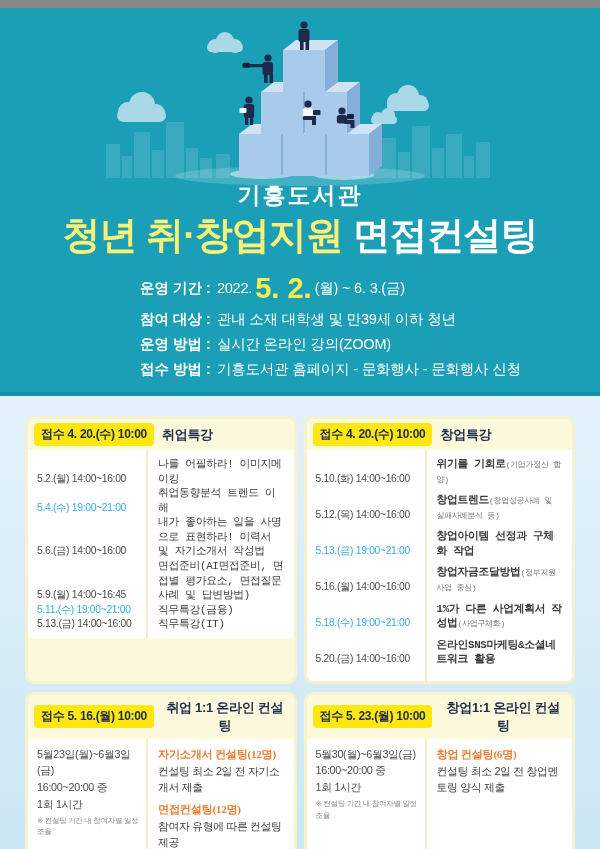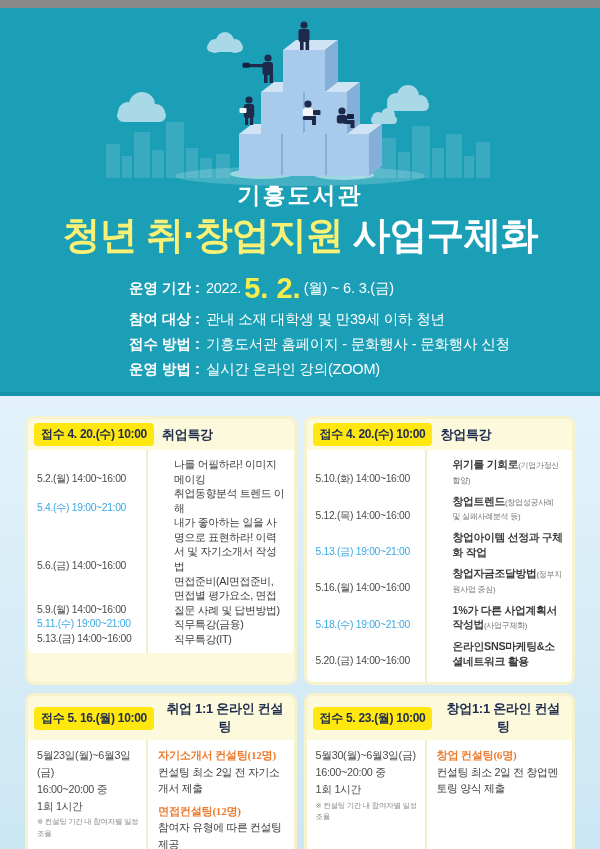--- a/index.html
+++ b/index.html
@@ -9,21 +9,21 @@
   
   .hero { position:absolute; top:0; left:0; width:600px; height:388px;
           background:#1B9FB6; border-bottom:4px solid #1592A9; }
   .hero-illustration { position:absolute; top:8px; left:0; }
   .hero-library { position:absolute; top:172px; width:100%; text-align:center;
                   color:#FFFFFF; font-size:23px; font-weight:bold; letter-spacing:2px; }
   .hero-title { position:absolute; top:202px; width:100%; text-align:center;
                 font-size:38px; font-weight:bold; letter-spacing:-1px; white-space:nowrap; }
   .hero-title .hl { color:#F8F175; }
   .hero-title .rest { color:#FFFFFF; }
-  .hero-info { position:absolute; top:266px; left:129px; color:#FFFFFF; }
+  .hero-info { position:absolute; top:266px; left:140px; color:#FFFFFF; }
   .info-row { display:flex; align-items:center; margin-bottom:7px; font-size:14.5px; line-height:1.25; }
   .info-row .lbl { font-weight:bold; margin-right:6px; white-space:nowrap; }
   .info-row .big-date { color:#F9ED4E; font-size:29px; font-weight:bold; margin:0 3px; line-height:1; }
   .info-row .val { letter-spacing:-0.2px; }
 
   
   .body-content { position:absolute; top:388px; left:0; width:600px; height:461px;
                   background:linear-gradient(#E3F2FA,#CBE7F4); padding:20px 25px 0; }
   .panel-grid { display:grid; grid-template-columns:1fr 1fr; gap:8px 7px; }
   .panel { background:#FCF9DC; border:3px solid #F7F2CE; border-radius:9px; overflow:hidden; }
@@ -32,21 +32,21 @@
            padding:3px 7px; border-radius:4px; white-space:nowrap; letter-spacing:-0.3px; }
   .panel-title { color:#1E2C4E; font-weight:bold; font-size:13px; letter-spacing:-0.3px;text-align:center; }
   .panel-body { position:relative; background:#FFFFFF; border-radius:0 0 6px 6px;
                 padding:7px 9px; min-height:120px; }
   .panel-body::before { content:''; position:absolute; left:118px; top:0; bottom:0; width:2px; background:#F3EDC9; }
   .rows { display:flex; flex-direction:column; }
   .lrow { display:flex; align-items:flex-end; }
   .rows.spread .lrow { margin-bottom:7px; }
   .ldate { width:109px; flex-shrink:0; font-size:10.3px; color:#4A4A4A; line-height:1.42; letter-spacing:-0.3px; }
   .ldate.hl { color:#3AA8E3; }
-  .lcontent { flex:1; padding-left:28px; font-size:10.8px; color:#3C3C3C; line-height:1.35; letter-spacing:-0.3px; }
+  .lcontent { flex:1; padding-left:12px; font-size:10.8px; color:#3C3C3C; line-height:1.35; letter-spacing:-0.3px;font-family:Liberation Mono, monospace; }
   .rows.bold-topics .lcontent .main { font-weight:bold; }
   .lcontent .note { font-size:8px; color:#777; font-weight:normal; }
 
   
   .consult-body { display:flex; }
   .consult-schedule { width:109px; flex-shrink:0; font-size:10.8px; color:#4A4A4A; line-height:1.55; letter-spacing:-0.3px; }
   .consult-schedule .snote { font-size:7.5px; color:#8a8a8a; margin-top:2px; }
   .consult-groups { flex:1; padding-left:12px; }
   .gheading { color:#ED7D31; font-weight:bold; font-size:11.2px; letter-spacing:-0.3px; line-height:1.5; margin-top:6px;font-family:Liberation Serif, serif; }
   .gheading:first-child { margin-top:0; }
@@ -166,41 +166,41 @@
         <circle cx="342" cy="95" r="3.6"></circle>
           <rect x="336.8" y="99" width="10.4" height="8.5" rx="2.5"></rect>
         <rect x="344" y="104" width="10" height="4" rx="1.5"></rect>
           <rect x="350.5" y="104" width="4" height="8"></rect>
         <rect x="347" y="98" width="7" height="5" rx="1" fill="#16203C"></rect>
       </g>
     </svg>
 
     <div class="hero-library">기흥도서관</div>
     <div class="hero-title">
-      <span class="hl">청년 취·창업지원</span><span class="rest"> 사업구체화</span>
+      <span class="hl">청년 취·창업지원</span><span class="rest"> 면접컨설팅</span>
     </div>
 
     <div class="hero-info">
       <div class="info-row">
         <span class="lbl">운영 기간 :</span>
         <span class="val">2022.</span>
         <span class="big-date">5. 2.</span>
         <span class="val">(월) ~ 6. 3.(금)</span>
       </div>
       <div class="info-row">
         <span class="lbl">참여 대상 :</span>
         <span class="val">관내 소재 대학생 및 만39세 이하 청년</span>
       </div>
       <div class="info-row">
+        <span class="lbl">운영 방법 :</span>
+        <span class="val">실시간 온라인 강의(ZOOM)</span>
+      </div>
+      <div class="info-row">
         <span class="lbl">접수 방법 :</span>
         <span class="val">기흥도서관 홈페이지 - 문화행사 - 문화행사 신청</span>
-      </div>
-      <div class="info-row">
-        <span class="lbl">운영 방법 :</span>
-        <span class="val">실시간 온라인 강의(ZOOM)</span>
       </div>
     </div>
   </div>
 
   <div class="body-content">
     <div class="panel-grid">
 
       <div class="panel">
         <div class="panel-header">
           <span class="badge">접수 4. 20.(수) 10:00</span>
@@ -214,21 +214,21 @@
               </div>
               <div class="lrow">
                 <span class="ldate hl">5.4.(수) 19:00~21:00</span>
                 <span class="lcontent"><span class="main">취업동향분석 트렌드 이해</span></span>
               </div>
               <div class="lrow">
                 <span class="ldate">5.6.(금) 14:00~16:00</span>
                 <span class="lcontent"><span class="main">내가 좋아하는 일을 사명으로 표현하라! 이력서 및 자기소개서 작성법</span></span>
               </div>
               <div class="lrow">
-                <span class="ldate">5.9.(월) 14:00~16:00</span>
+                <span class="ldate">5.9.(월) 14:00~16:45</span>
                 <span class="lcontent"><span class="main">면접준비(AI면접준비, 면접별 평가요소, 면접질문 사례 및 답변방법)</span></span>
               </div>
               <div class="lrow">
                 <span class="ldate hl">5.11.(수) 19:00~21:00</span>
                 <span class="lcontent"><span class="main">직무특강(금융)</span></span>
               </div>
               <div class="lrow">
                 <span class="ldate">5.13.(금) 14:00~16:00</span>
                 <span class="lcontent"><span class="main">직무특강(IT)</span></span>
               </div>

